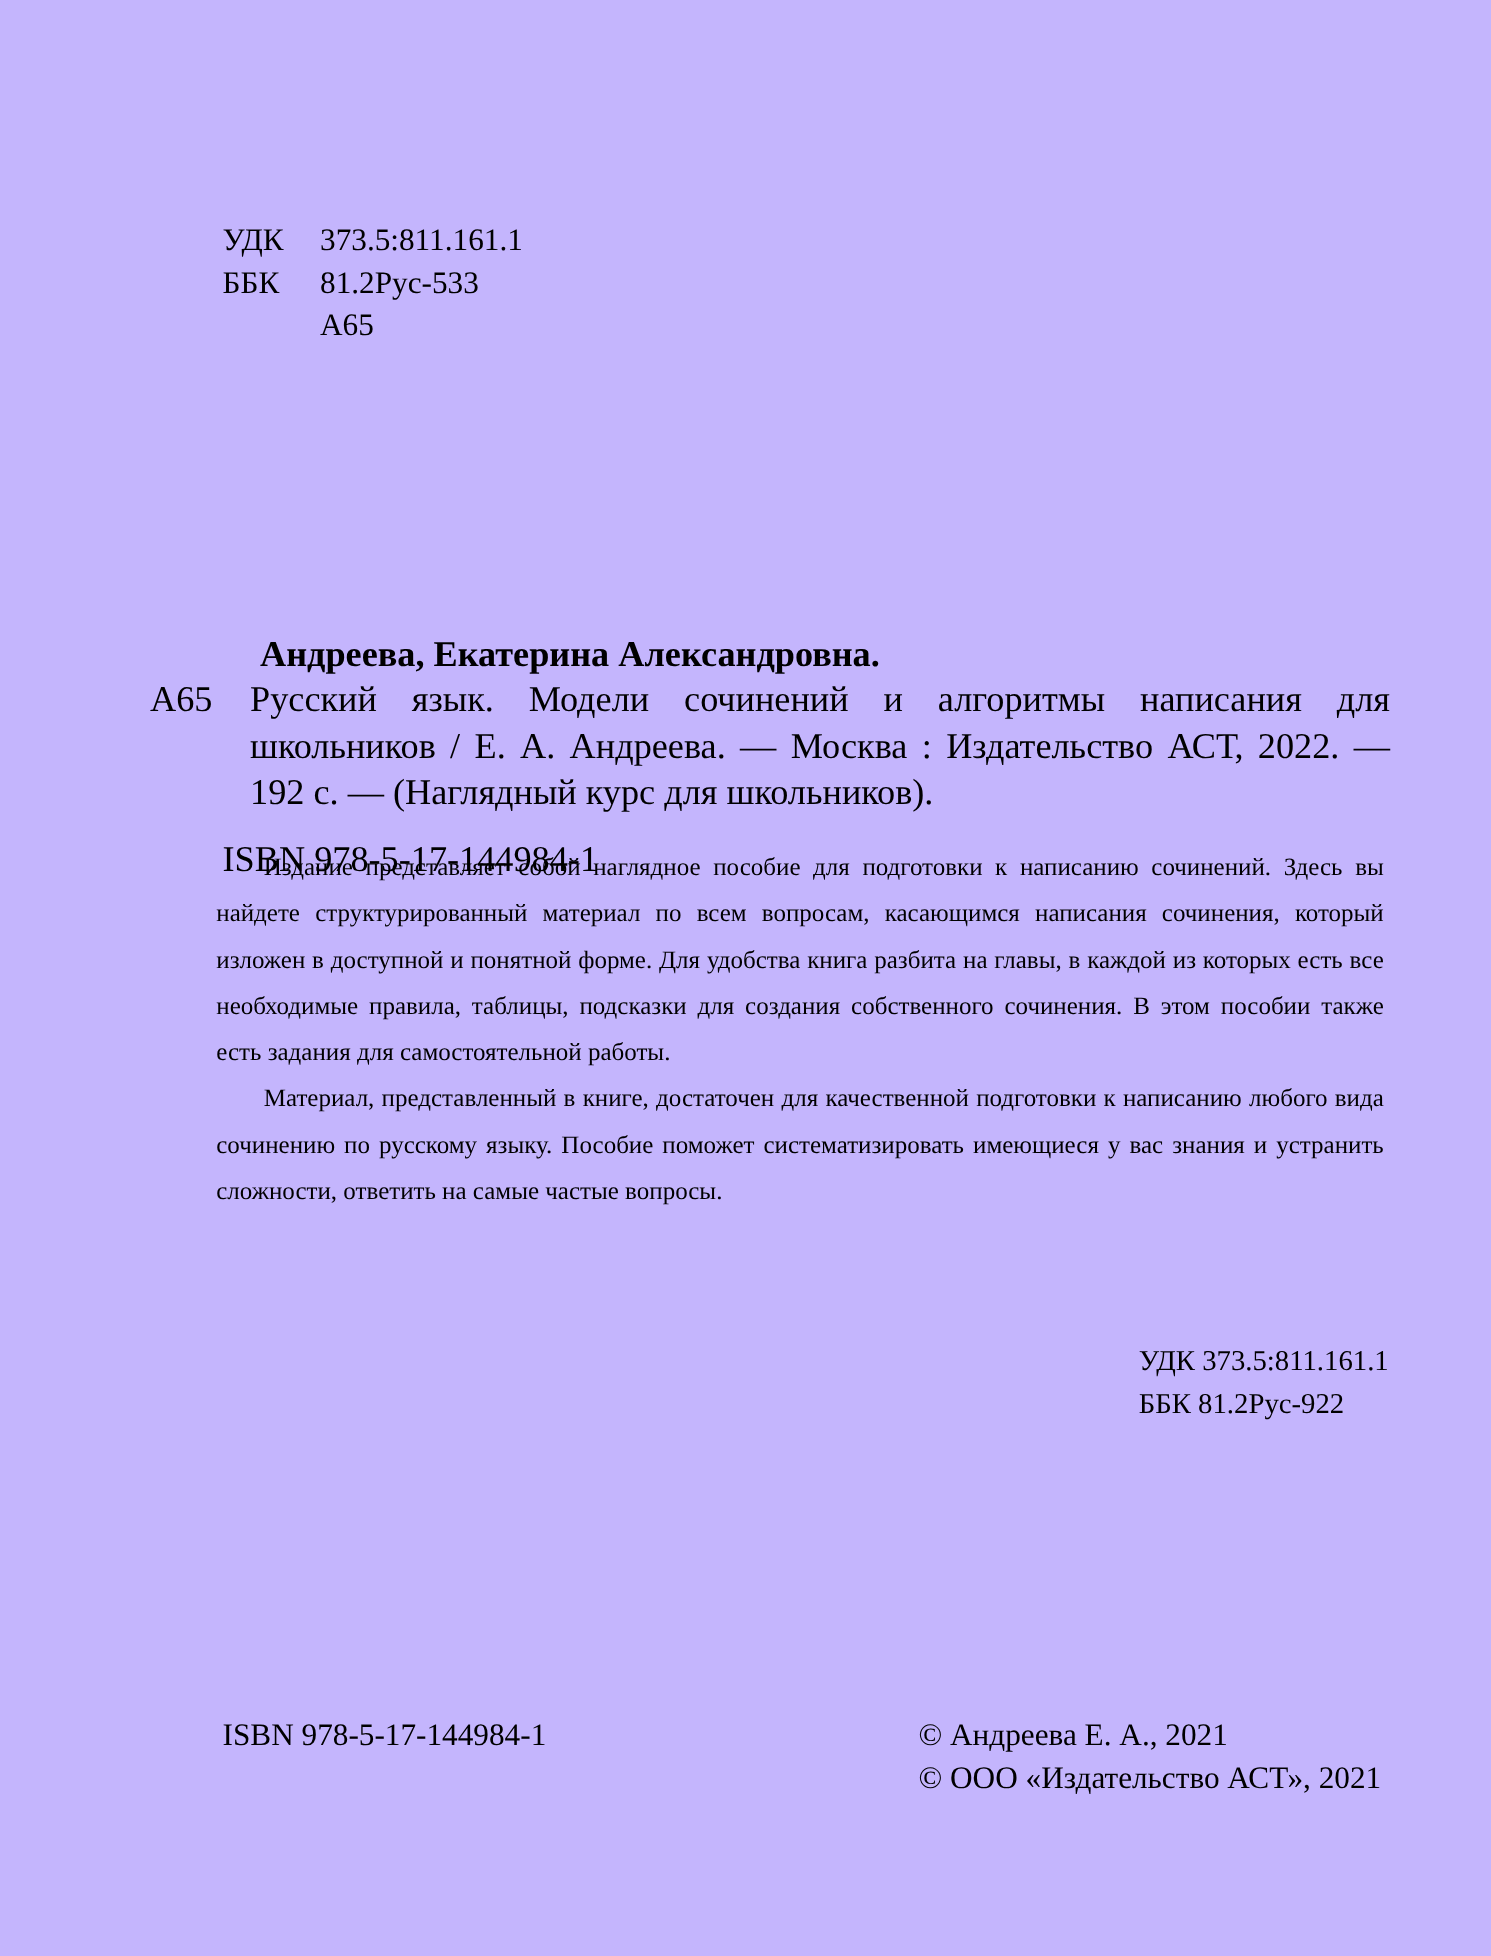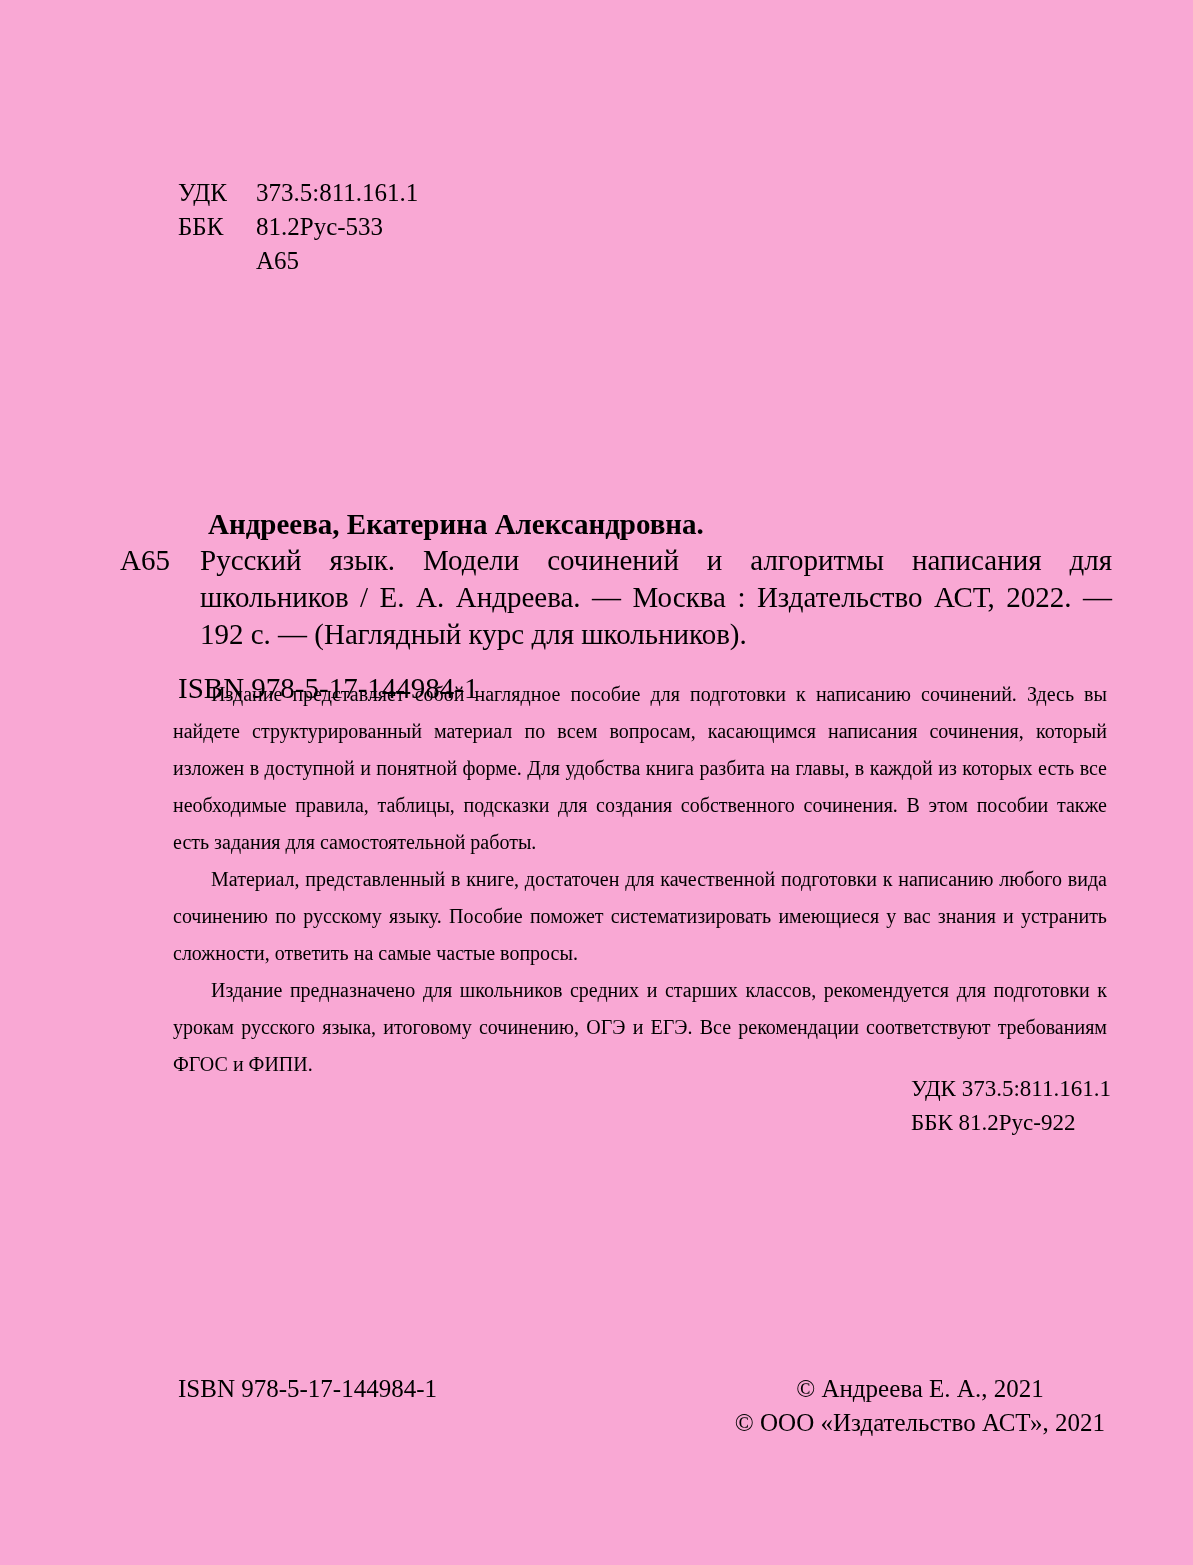--- a/index.html
+++ b/index.html
@@ -6,21 +6,21 @@
   html, body {
     margin: 0;
     padding: 0;
     background: #ffffff;
   }
   .page {
     position: relative;
     width: 1193px;
     height: 1565px;
     margin: 0 auto;
-    background: #f9a8d4;
+    background: #c4b5fd;
     color: #000000;
     font-family: "Liberation Serif", "DejaVu Serif", serif;
     overflow: hidden;
     box-sizing: border-box;
   }
 
   
   .udk-block {
     position: absolute;
     left: 178px;
@@ -125,21 +125,20 @@
   .footer-isbn {
     white-space: nowrap;
   }
   .footer-copyright {
     white-space: nowrap;
     text-align: left;
     margin-right: 6px;
   }
   .footer-copyright div {
     white-space: nowrap;
-    text-align: center;
   }
 </style>
 </head>
 <body>
 
 <div class="page">
 
   <div class="udk-block">
     <div class="udk-row">
       <span class="udk-label">УДК</span>
@@ -160,21 +159,20 @@
     <div class="bib-body">
       <div class="bib-shelf">А65</div>
       <div class="bib-desc bib-desc-first">Русский язык. Модели сочинений и алгоритмы написания для школьников / Е. А. Андреева. — Москва : Издательство АСТ, 2022. — 192 с. — (Наглядный курс для школьников).</div>
     </div>
     <div class="bib-isbn">ISBN 978-5-17-144984-1</div>
   </div>
 
   <div class="annotation">
     <p>Издание представляет собой наглядное пособие для подготовки к написанию сочинений. Здесь вы найдете структурированный материал по всем вопросам, касающимся написания сочинения, который изложен в доступной и понятной форме. Для удобства книга разбита на главы, в каждой из которых есть все необходимые правила, таблицы, подсказки для создания собственного сочинения. В этом пособии также есть задания для самостоятельной работы.</p>
     <p>Материал, представленный в книге, достаточен для качественной подготовки к написанию любого вида сочинению по русскому языку. Пособие поможет систематизировать имеющиеся у вас знания и устранить сложности, ответить на самые частые вопросы.</p>
-    <p>Издание предназначено для школьников средних и старших классов, рекомендуется для подготовки к урокам русского языка, итоговому сочинению, ОГЭ и ЕГЭ. Все рекомендации соответствуют требованиям ФГОС и ФИПИ.</p>
   </div>
 
   <div class="udk-repeat">
     <div>УДК 373.5:811.161.1</div>
     <div>ББК 81.2Рус-922</div>
   </div>
 
   <div class="footer">
     <div class="footer-isbn">ISBN 978-5-17-144984-1</div>
     <div class="footer-copyright">

